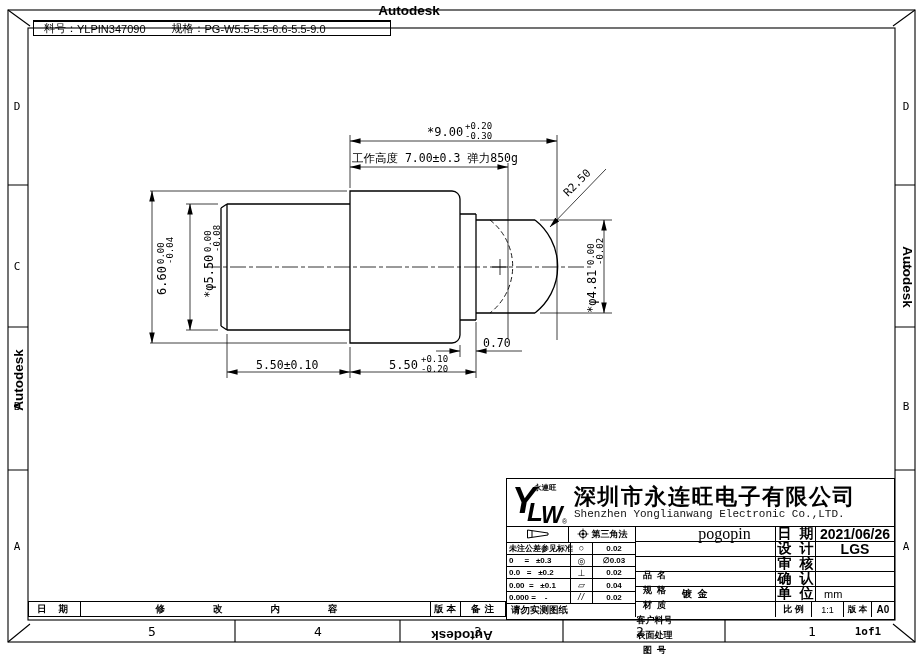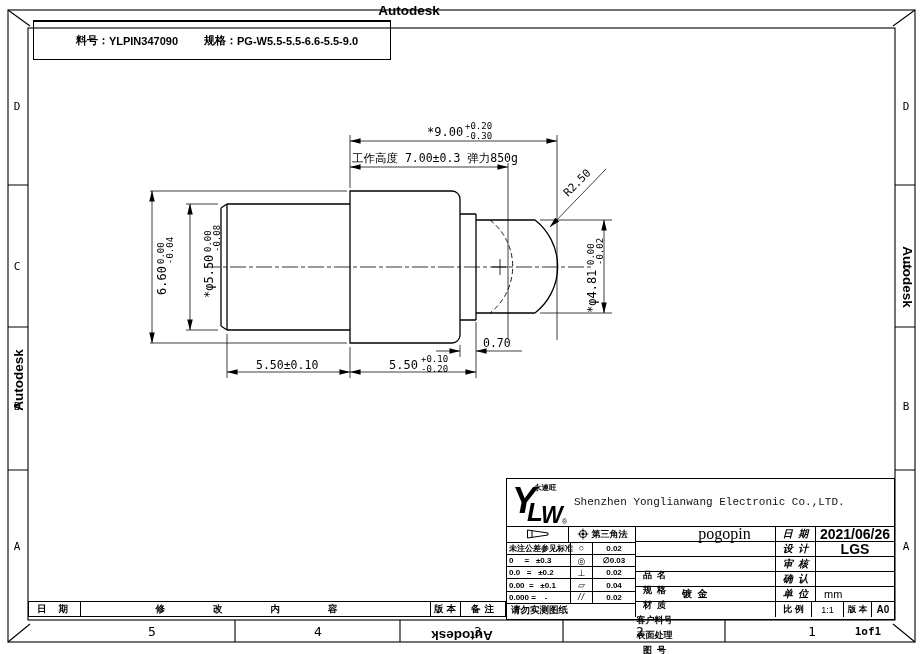--- a/index.html
+++ b/index.html
@@ -3,23 +3,23 @@
 <meta charset="utf-8">
 <style>
   html,body{margin:0;padding:0;background:#e8e8e8;}
   .sheet{position:relative;width:923px;height:654px;background:#fff;overflow:hidden;
          font-family:"Liberation Sans",sans-serif;color:#000;}
   .sheet *{box-sizing:border-box;}
   svg text{fill:#000;}
   .cad{position:absolute;left:0;top:0;}
 
   
-  .hdr{position:absolute;left:33px;top:20px;width:358px;height:40px;
+  .hdr{position:absolute;left:33px;top:20px;width:358px;height:16px;
        border:1.5px solid #000;border-top-width:2.5px;display:flex;align-items:center;
-       font-size:11px;font-weight:bold;justify-content:center;}
+       font-size:11px;font-weight:normal;}
   .hdr span{white-space:pre;}
   .hdr .lab{margin-left:10px;}
   .hdr .lab2{margin-left:26px;}
 
   
   .rev{position:absolute;left:28px;top:601px;width:478px;height:16px;
        border:1px solid #000;display:flex;font-size:9.5px;font-weight:bold;}
   .rev div{display:flex;align-items:center;justify-content:center;border-right:1px solid #000;}
   .rev .rc-date{width:52px;letter-spacing:12px;padding-left:8px;}
   .rev .rc-content{flex:1;letter-spacing:48px;padding-left:30px;}
@@ -49,21 +49,21 @@
   .proj-b{flex:1;justify-content:center;font-weight:bold;font-size:9px;}
   .tl{width:64px;font-size:8px;font-weight:bold;white-space:pre;padding-left:2px;}
   .ts{width:22px;justify-content:center;font-size:9px;}
   .tv{flex:1;justify-content:center;font-size:8px;font-weight:bold;}
   .note{font-weight:bold;font-size:9.5px;padding-left:4px;align-items:center;display:flex;}
   .mrow{height:15px;}
   .ml{width:38px;font-weight:bold;white-space:pre;justify-content:center;font-size:9px;margin-top:48px;}
   .mv{flex:1;justify-content:center;}
   .mv.serif{font-family:"Liberation Serif",serif;font-size:16px;}
   .mv.plate{font-weight:bold;white-space:pre;justify-content:flex-start;padding-left:8px;font-size:10px;}
-  .rl{width:40px;font-weight:bold;white-space:pre;justify-content:center;font-size:10px;font-style:italic;}
+  .rl{width:40px;font-weight:bold;white-space:pre;justify-content:center;font-size:14px;}
   .rv{flex:1;justify-content:center;font-weight:bold;font-size:14px;}
   .rv.mm{font-weight:normal;font-size:11px;justify-content:flex-start;padding-left:8px;}
   .sc1{width:36px;font-weight:bold;justify-content:center;white-space:pre;}
   .sc2{width:32px;justify-content:center;font-size:9px;}
   .sc3{width:28px;font-weight:bold;justify-content:center;white-space:pre;font-size:8.5px;}
   .sc4{flex:1;font-weight:bold;justify-content:center;font-size:10px;}
   .italic2{font-style:italic;letter-spacing:1px;}
 </style>
 </head>
 <body>
@@ -205,20 +205,21 @@
 <div class="tb">
   <div class="tb-co">
     <svg width="56" height="46" viewBox="0 0 56 46" style="margin-left:5px">
       <text x="0" y="33" font-size="36" font-weight="bold" font-style="italic" fill="#1b9cd8" font-family="Liberation Sans, sans-serif">Y</text>
       <text x="22" y="10" font-size="7.5" font-weight="bold" fill="#3eb549" font-family="Liberation Sans, sans-serif">永連旺</text>
       <text x="15" y="41" font-size="26" font-weight="bold" font-style="italic" fill="#3eb549" font-family="Liberation Sans, sans-serif">L</text>
       <text x="29" y="43" font-size="23" font-weight="bold" font-style="italic" fill="#1b9cd8" font-family="Liberation Sans, sans-serif">W</text>
       <text x="50" y="44" font-size="7" fill="#1b9cd8">®</text>
     </svg>
     <div class="names">
+      <div class="cn">深圳市永连旺电子有限公司</div>
       <div class="en">Shenzhen Yonglianwang Electronic Co.,LTD.</div>
     </div>
   </div>
 
   <div class="tb-grid">
 
     <div class="col col-tol">
       <div class="trow trow0">
         <div class="cell proj-a">
           <svg width="24" height="14" viewBox="0 0 24 14">

